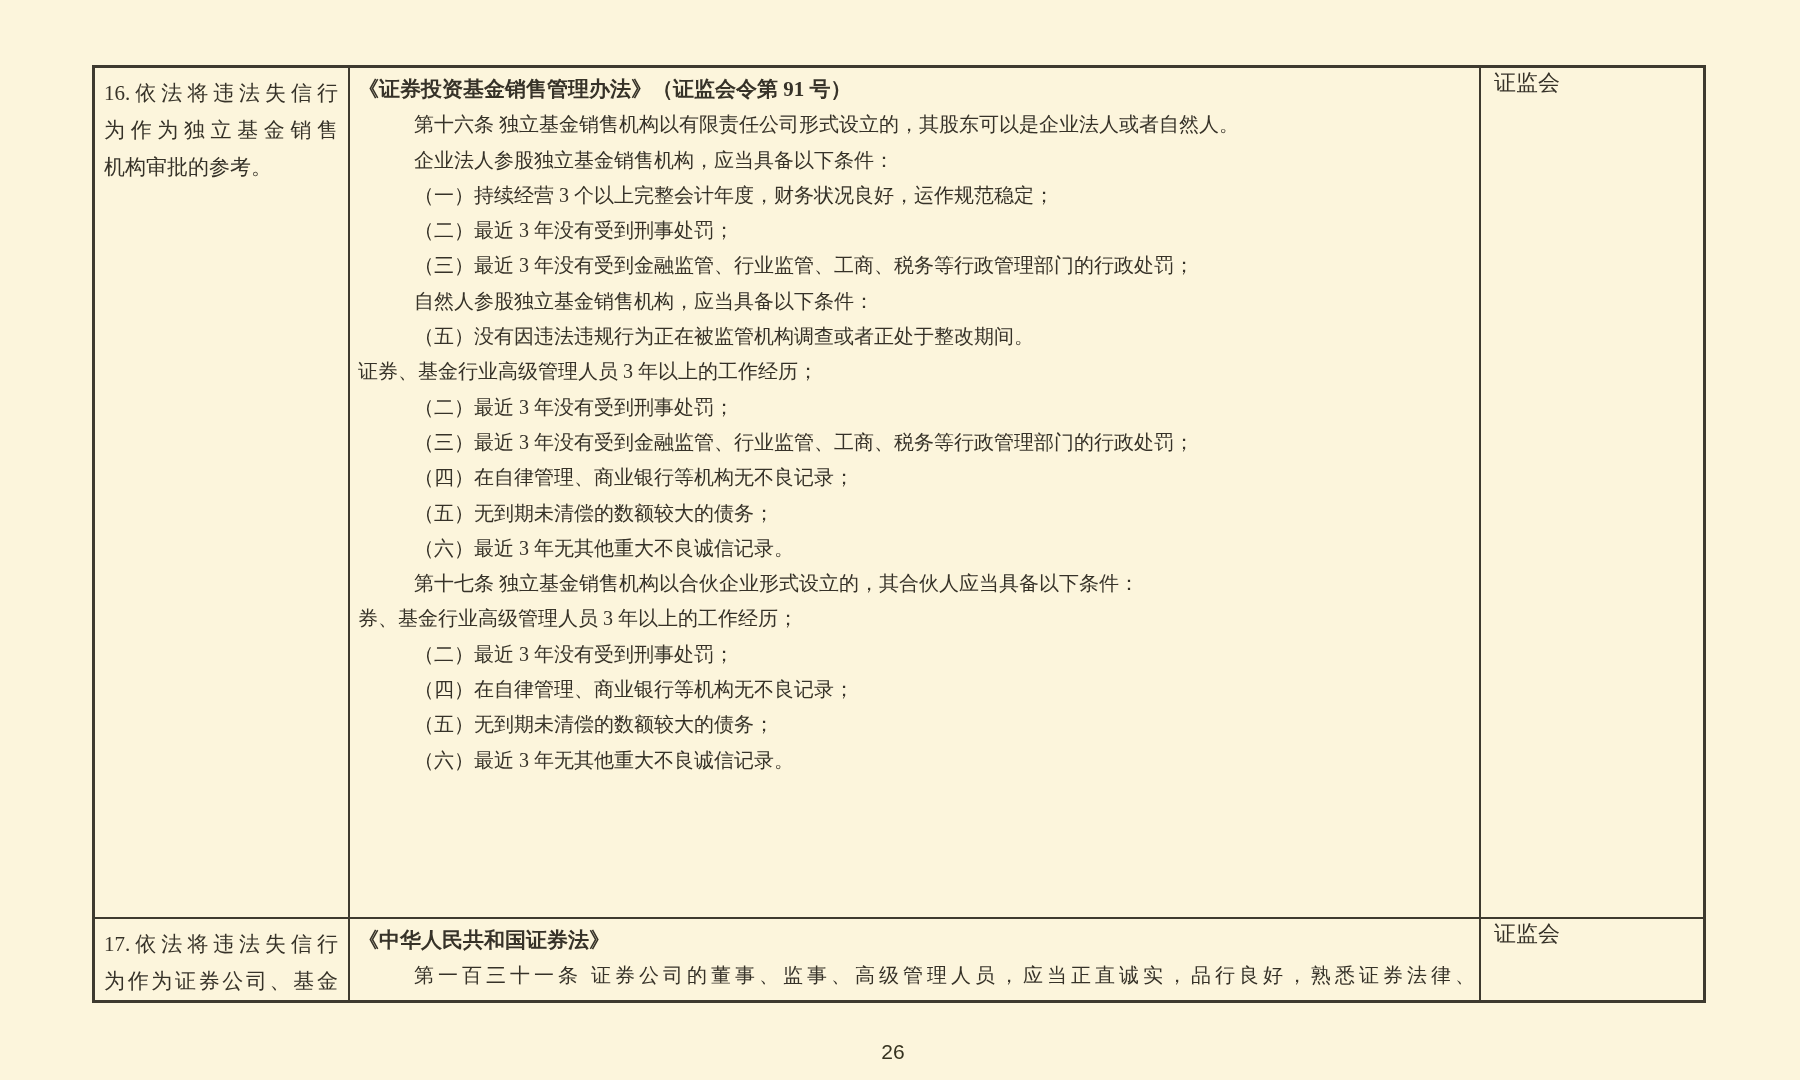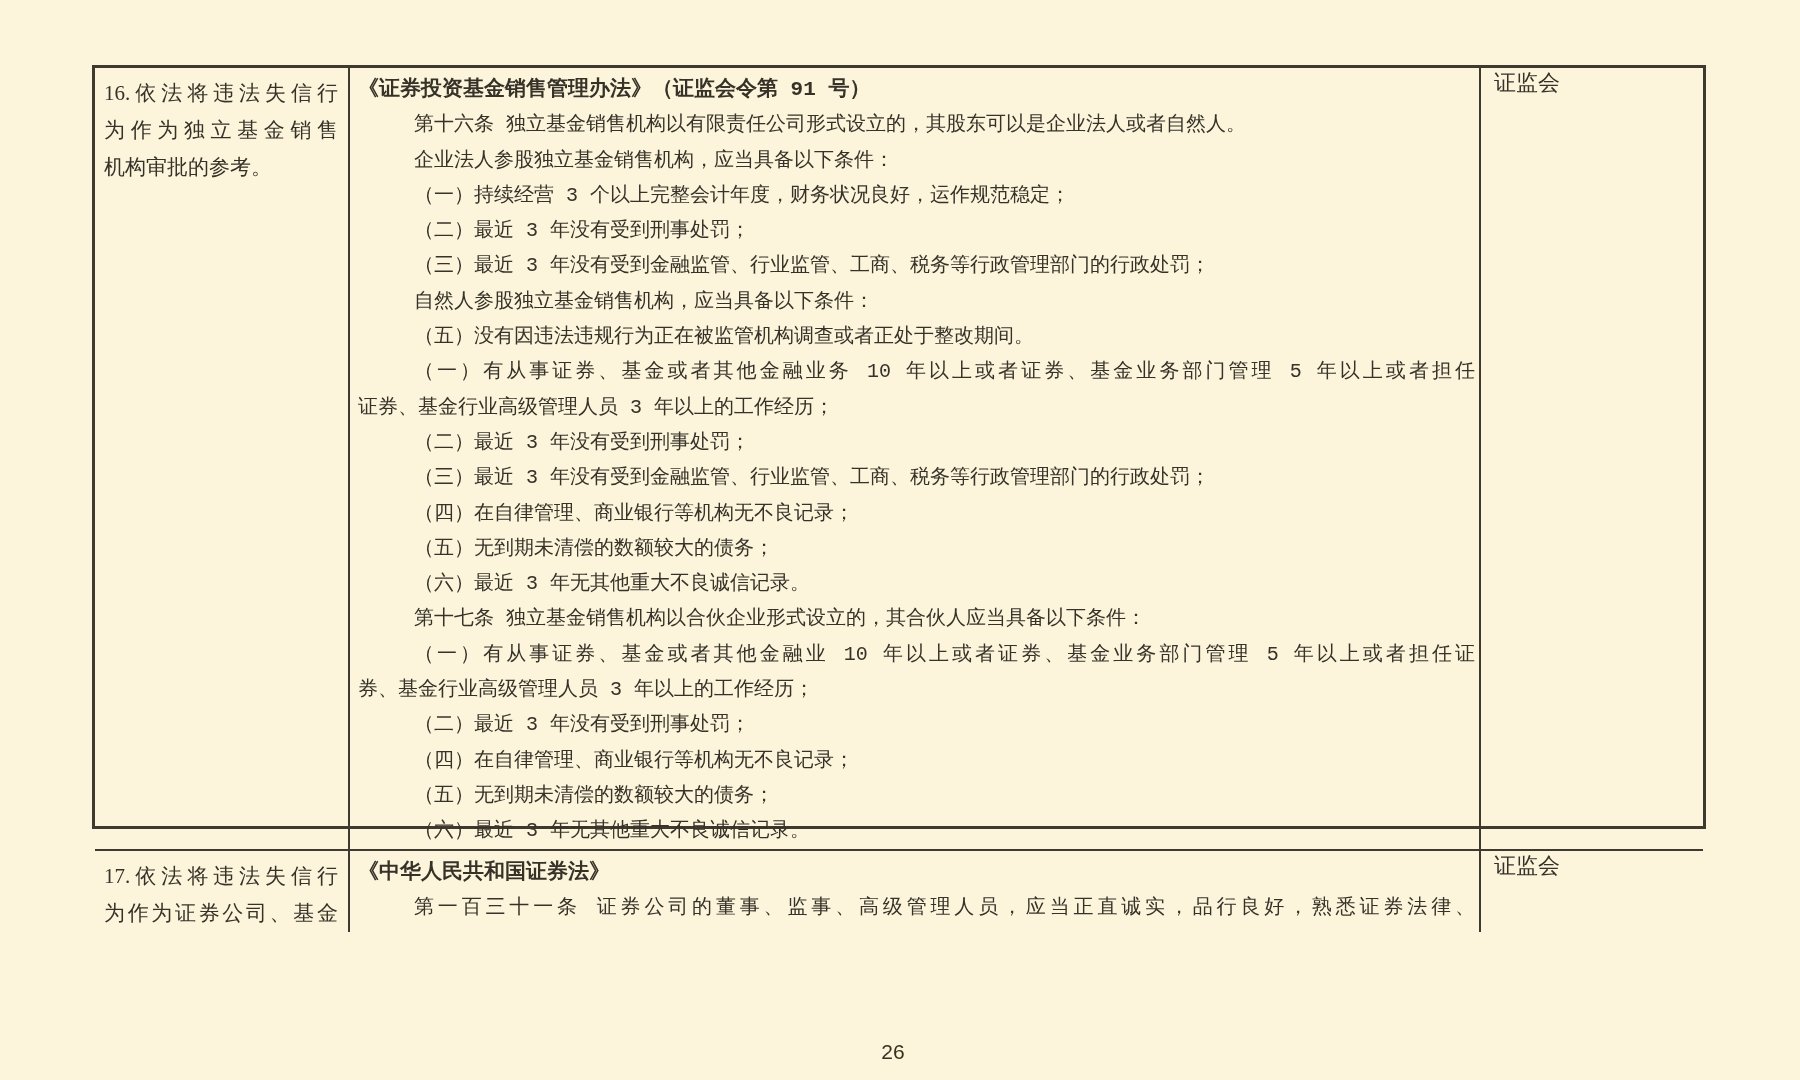--- a/index.html
+++ b/index.html
@@ -3,36 +3,35 @@
 <meta charset="utf-8">
 <style>
   html,body{margin:0;padding:0;}
   .canvas{
     position:relative; width:1800px; height:1080px;
     background:#fcf5dc; overflow:hidden;
     font-family:"Liberation Serif","DejaVu Serif",serif;
     color:#363228;
   }
   .reg-table{
-    position:absolute; left:92px; top:65px; width:1614px; height:764px;
+    position:absolute; left:92px; top:65px; width:1614px; height:938px;
     box-sizing:border-box; border:3px solid #3e3a2f;
     display:flex; flex-direction:column;
   }
   .row{display:flex; box-sizing:border-box; border-bottom:2px solid #3e3a2f;}
   .row:first-child{height:851px;}
   .row:last-child{flex:1; border-bottom:none;}
   .cell{box-sizing:border-box; overflow:hidden;}
   .cell.left{
     width:255px; border-right:2px solid #3e3a2f;
     padding:7px 10px 0 9px;
   }
   .cell.mid{
     width:1131px; border-right:2px solid #3e3a2f;
     padding:4px 4px 0 8px;
-    font-family:Liberation Mono, monospace;
   }
   .cell.right{
     flex:1; display:flex; align-items:flex-start; padding-left:13px;
   }
   .lline{
     font-size:21px; line-height:37px; white-space:nowrap;
     text-align:justify;
   }
   .lline.just{ text-align-last:justify; white-space:normal;}
   .mline{
@@ -61,29 +60,27 @@
         </div>
         <div class="cell mid">
           <div class="mline bold">《证券投资基金销售管理办法》（证监会令第 91 号）</div>
           <div class="mline ind">第十六条 独立基金销售机构以有限责任公司形式设立的，其股东可以是企业法人或者自然人。</div>
           <div class="mline ind">企业法人参股独立基金销售机构，应当具备以下条件：</div>
           <div class="mline ind">（一）持续经营 3 个以上完整会计年度，财务状况良好，运作规范稳定；</div>
           <div class="mline ind">（二）最近 3 年没有受到刑事处罚；</div>
           <div class="mline ind">（三）最近 3 年没有受到金融监管、行业监管、工商、税务等行政管理部门的行政处罚；</div>
           <div class="mline ind">自然人参股独立基金销售机构，应当具备以下条件：</div>
           <div class="mline ind">（五）没有因违法违规行为正在被监管机构调查或者正处于整改期间。</div>
-          <div class="mline ind just">（一）有从事证券、基金或者其他金融业务 10 年以上或者证券、基金业务部门管理 5 年以上或者担任</div>
           <div class="mline">证券、基金行业高级管理人员 3 年以上的工作经历；</div>
           <div class="mline ind">（二）最近 3 年没有受到刑事处罚；</div>
           <div class="mline ind">（三）最近 3 年没有受到金融监管、行业监管、工商、税务等行政管理部门的行政处罚；</div>
           <div class="mline ind">（四）在自律管理、商业银行等机构无不良记录；</div>
           <div class="mline ind">（五）无到期未清偿的数额较大的债务；</div>
           <div class="mline ind">（六）最近 3 年无其他重大不良诚信记录。</div>
           <div class="mline ind">第十七条 独立基金销售机构以合伙企业形式设立的，其合伙人应当具备以下条件：</div>
-          <div class="mline ind just">（一）有从事证券、基金或者其他金融业 10 年以上或者证券、基金业务部门管理 5 年以上或者担任证</div>
           <div class="mline">券、基金行业高级管理人员 3 年以上的工作经历；</div>
           <div class="mline ind">（二）最近 3 年没有受到刑事处罚；</div>
           <div class="mline ind">（四）在自律管理、商业银行等机构无不良记录；</div>
           <div class="mline ind">（五）无到期未清偿的数额较大的债务；</div>
           <div class="mline ind">（六）最近 3 年无其他重大不良诚信记录。</div>
         </div>
         <div class="cell right">
           <div class="auth">证监会</div>
         </div>
       </div>

